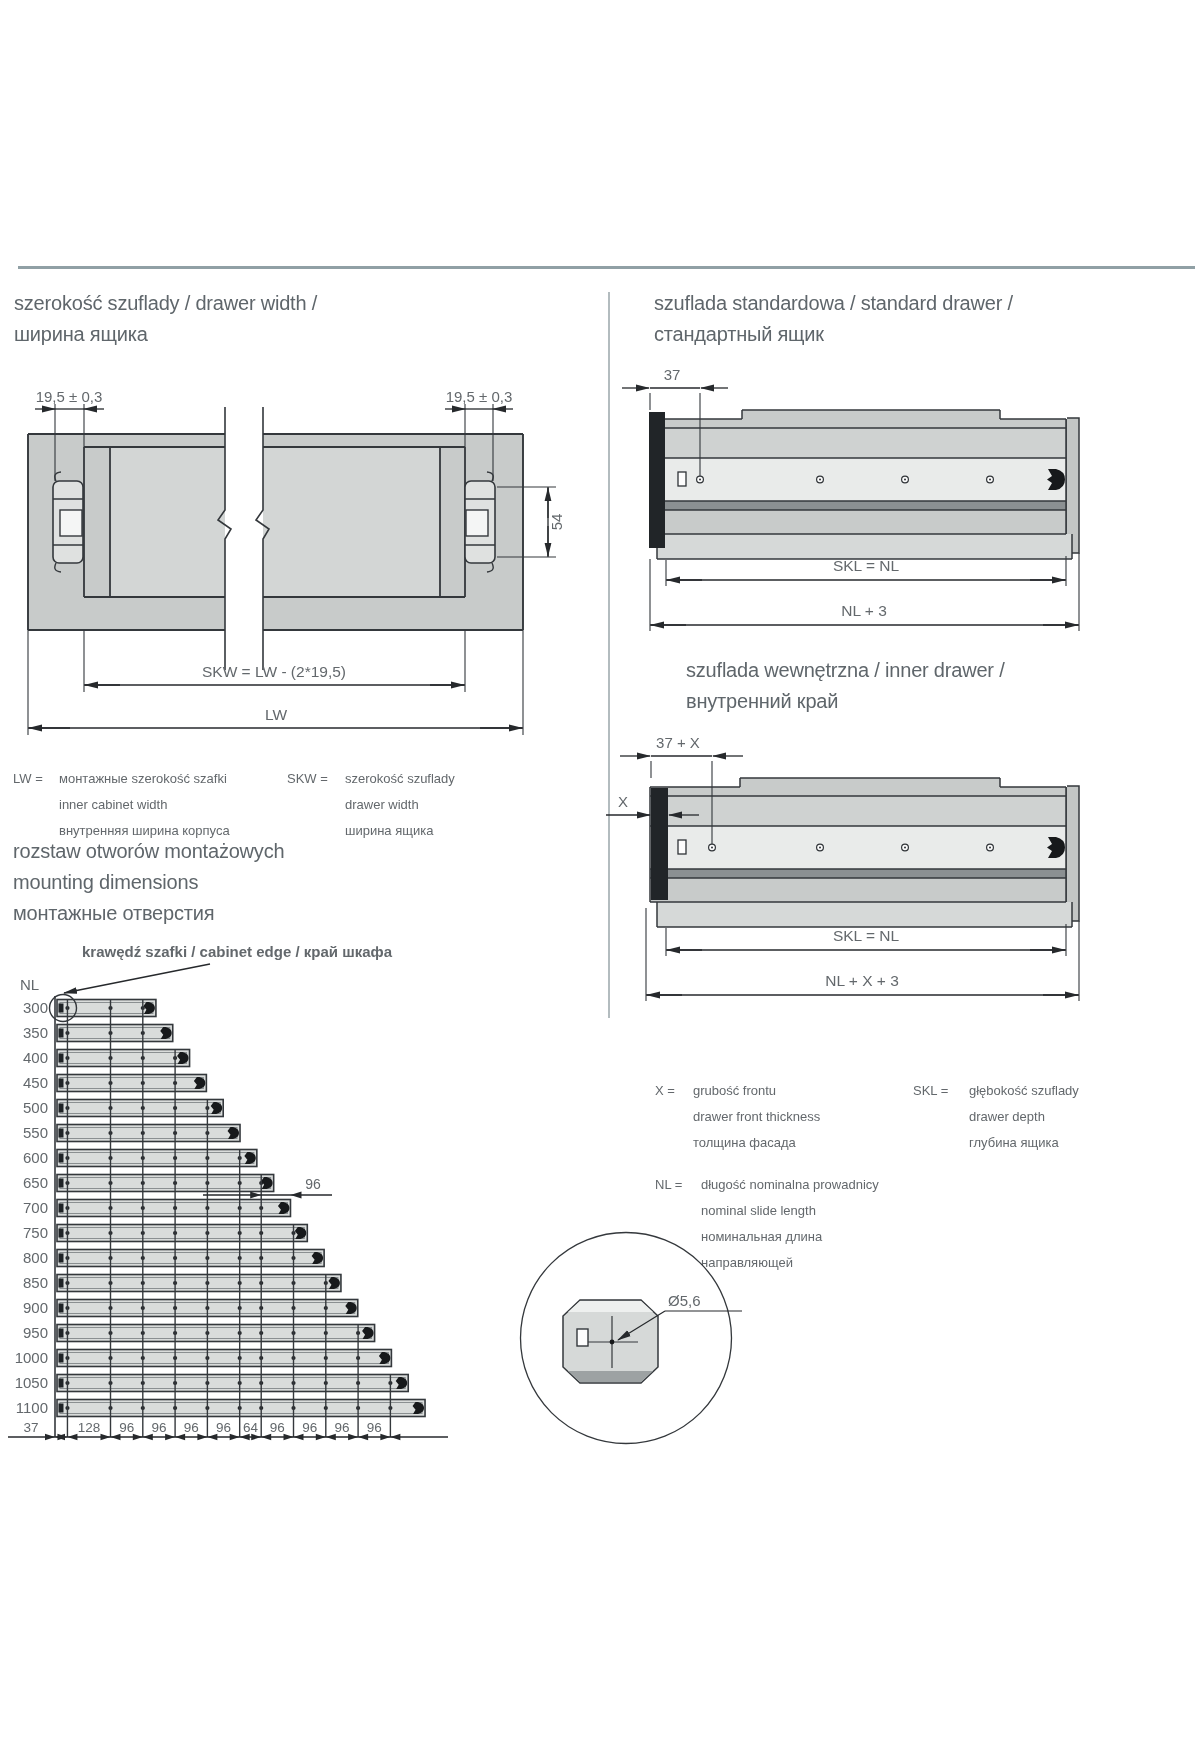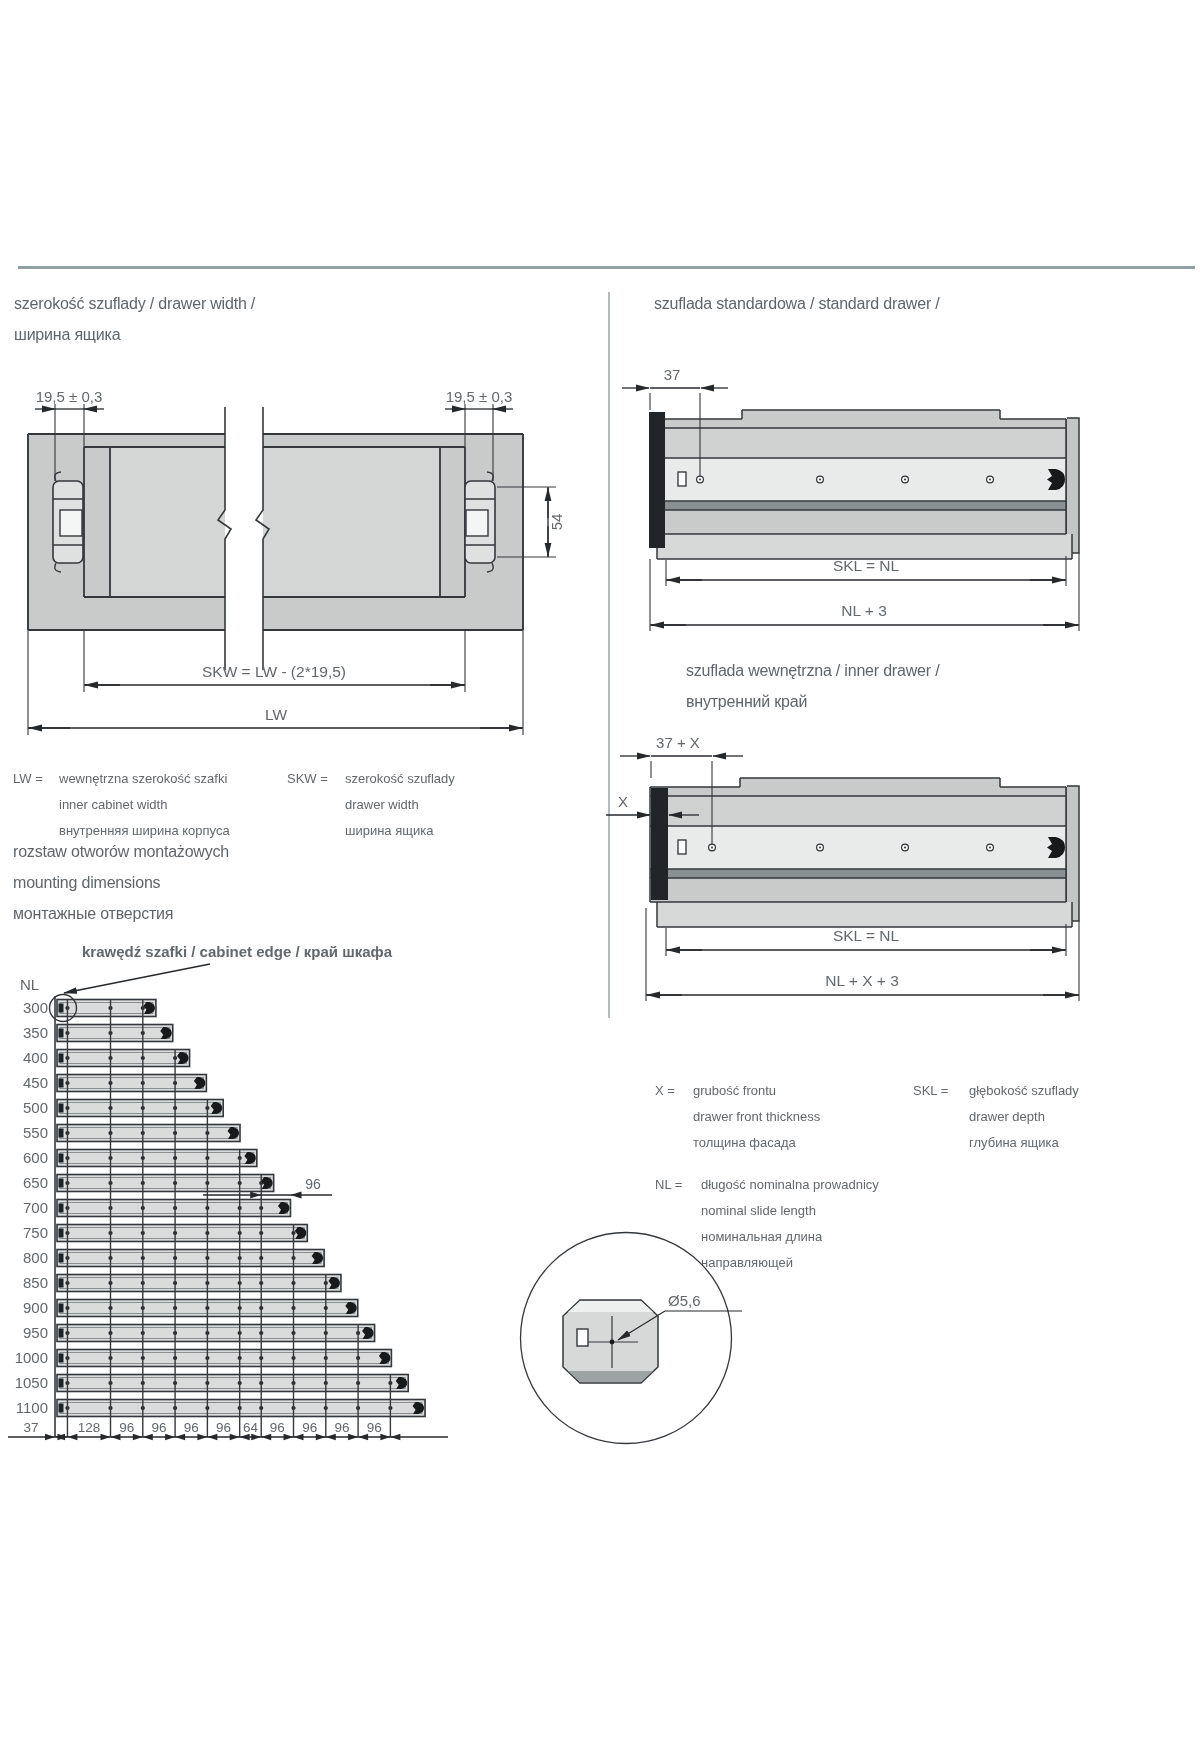--- a/index.html
+++ b/index.html
@@ -2,21 +2,21 @@
 <html><head>
 <meta charset="utf-8">
 <style>
   * { margin:0; padding:0; box-sizing:border-box; }
   html,body { background:#ffffff; }
   body { position:relative; width:1200px; height:1760px; overflow:hidden;
          font-family:"Liberation Sans", sans-serif; color:#63686c; }
   .abs { position:absolute; }
   .rule { height:3px; background:#90a0a5; }
   .vdivider { width:2px; background:#b3bcbf; }
-  .h1 { font-size:16px; line-height:31px; letter-spacing:-0.2px; color:#5f666b; }
+  .h1 { font-size:20px; line-height:31px; letter-spacing:-0.2px; color:#5f666b; }
   .lbl { font-size:15px; color:#63686c; }
   .legend { display:flex; font-size:13px; line-height:26px; color:#63686c;margin-top:36px; }
   .legend .term { flex:none; }
   svg text { font-family:"Liberation Sans", sans-serif; fill:#63686c; }
   svg { overflow:visible; }
 </style>
 </head>
 <body>
 
 <svg width="0" height="0" class="abs" aria-hidden="true">
@@ -30,35 +30,36 @@
 <div class="abs rule" style="left:18px; top:266px; width:1177px;"></div>
 
 <div class="abs vdivider" style="left:608px; top:292px; height:726px;"></div>
 
 <div class="abs h1" style="left:14px; top:288px; width:580px;">
   <div>szerokość szuflady / drawer width /</div>
   <div>ширина ящика</div>
 </div>
 <div class="abs h1" style="left:654px; top:288px; width:540px;">
   <div>szuflada standardowa / standard drawer /</div>
+  <div>стандартный ящик</div>
 </div>
 <div class="abs h1" style="left:654px; top:655px; width:540px;margin-left:32px;">
   <div>szuflada wewnętrzna / inner drawer /</div>
   <div>внутренний край</div>
 </div>
 <div class="abs h1" style="left:13px; top:836px; width:560px;">
   <div>rozstaw otworów montażowych</div>
   <div>mounting dimensions</div>
   <div>монтажные отверстия</div>
 </div>
 
 <div class="abs legend" style="left:13px; top:730px;">
   <div class="term" style="width:46px;">LW =</div>
   <div>
-    <div>wewnętrzna szerokość szafki</div>
+    <div>монтажные szerokość szafki</div>
     <div>inner cabinet width</div>
     <div>внутренняя ширина корпуса</div>
   </div>
 </div>
 <div class="abs legend" style="left:287px; top:730px;">
   <div class="term" style="width:58px;">SKW =</div>
   <div>
     <div>szerokość szuflady</div>
     <div>drawer width</div>
     <div>ширина ящика</div>

